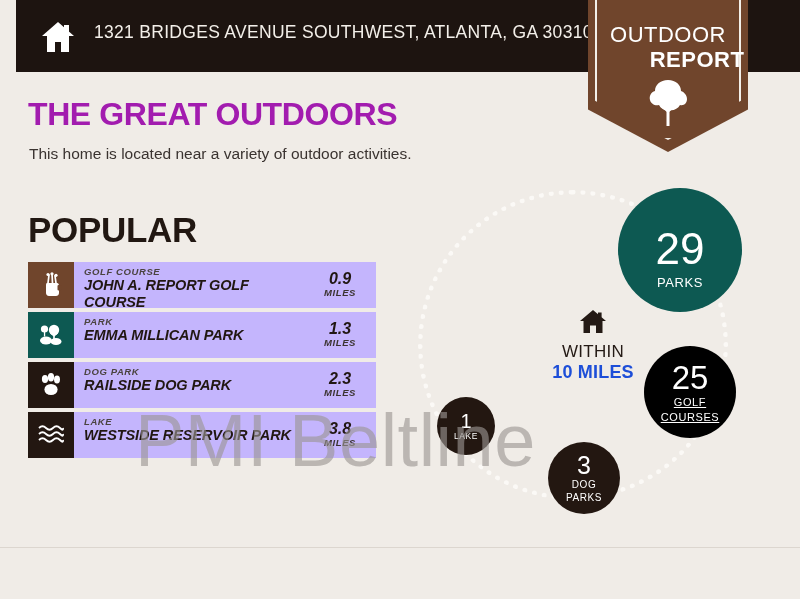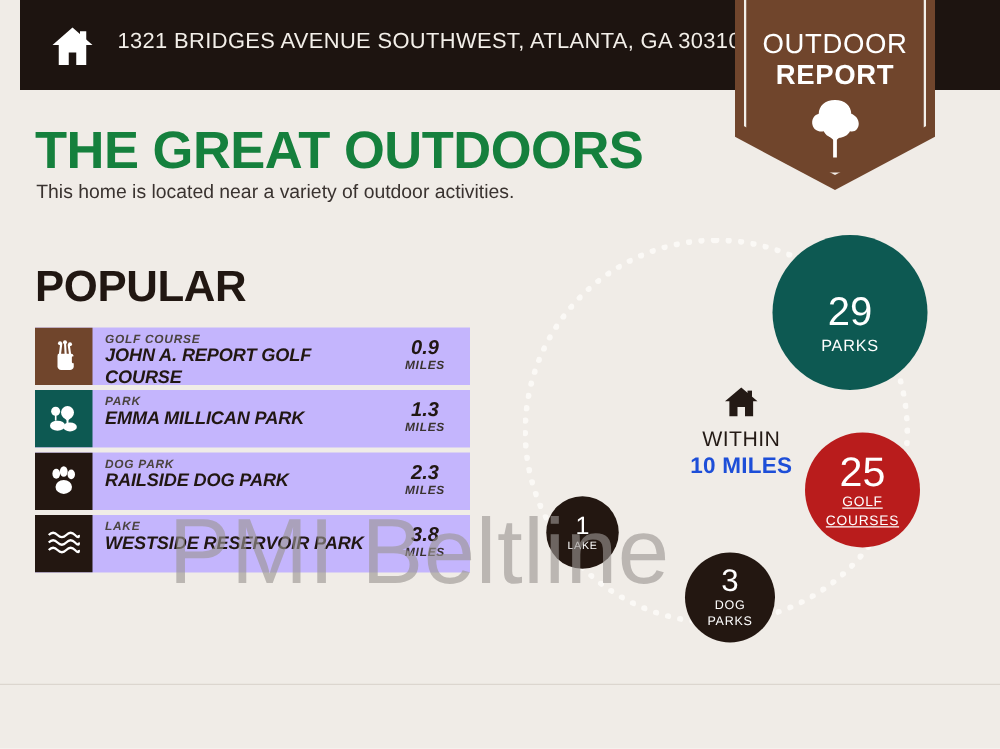--- a/index.html
+++ b/index.html
@@ -68,35 +68,35 @@
     position: absolute;
     width: 160px;
     left: 588px;
     text-align: center;
     color: #ffffff;
     font-size: 22px;
     letter-spacing: 0.5px;
     z-index: 8;
   }
   #badge-line1 { top: 22px; font-weight: 400; }
-  #badge-line2 { top: 47px; font-weight: 700; }
+  #badge-line2 { top: 47px; font-weight: 700; padding-left: 29px; }
   #badge-tree-icon {
     position: absolute;
     left: 646px; top: 78px;
     width: 44px; height: 50px;
     z-index: 8;
   }
 
   
   #page-title {
     position: absolute;
     left: 28px; top: 96px;
-    font-size: 42px;
-    font-weight: 700;
-    color: #15803d;
+    font-size: 32px;
+    font-weight: 700;
+    color: #a21caf;
     letter-spacing: -0.4px;
   }
   #page-subtitle {
     position: absolute;
     left: 29px; top: 145px;
     font-size: 15.5px;
     color: #3a3330;
   }
   #popular-heading {
     position: absolute;
@@ -200,27 +200,27 @@
   .stat-label {
     font-weight: 400;
     letter-spacing: 0.6px;
     line-height: 1.05;
   }
   #stat-parks {
     left: 218px; top: 18px;
     width: 124px; height: 124px;
     background: #0d5952;
   }
-  #stat-parks .stat-value { font-size: 32px; margin-top: 17px; }
+  #stat-parks .stat-value { font-size: 44px; margin-top: 17px; }
   #stat-parks .stat-label { font-size: 13px; margin-top: 5px; }
 
   #stat-golf {
     left: 244px; top: 176px;
     width: 92px; height: 92px;
-    background: #b91c1c;
+    background: #000000;
   }
   #stat-golf .stat-value { font-size: 33px; }
   #stat-golf .stat-label { font-size: 11px; margin-top: 3px; text-decoration: underline; }
 
   #stat-dog {
     left: 148px; top: 272px;
     width: 72px; height: 72px;
     background: #231711;
   }
   #stat-dog .stat-value { font-size: 25px; }

